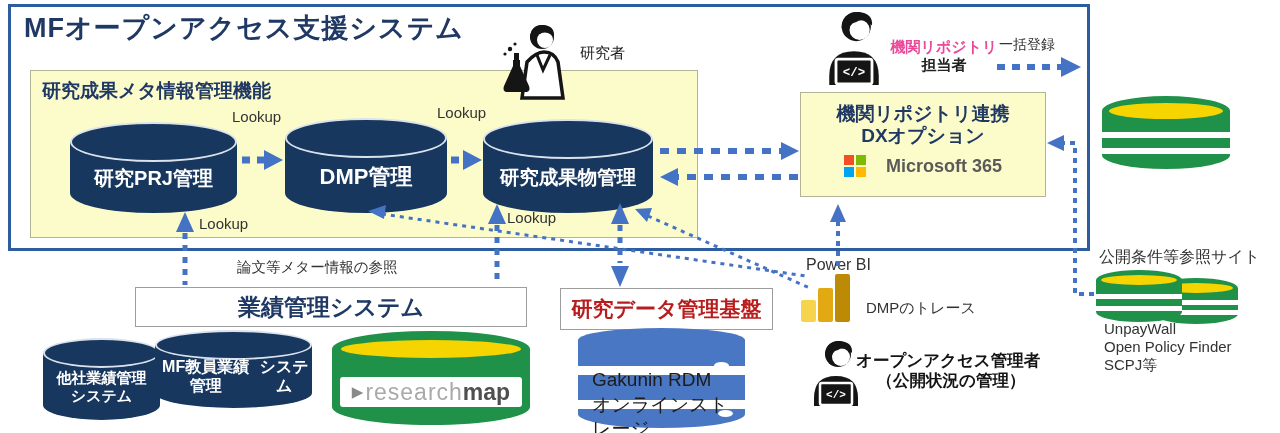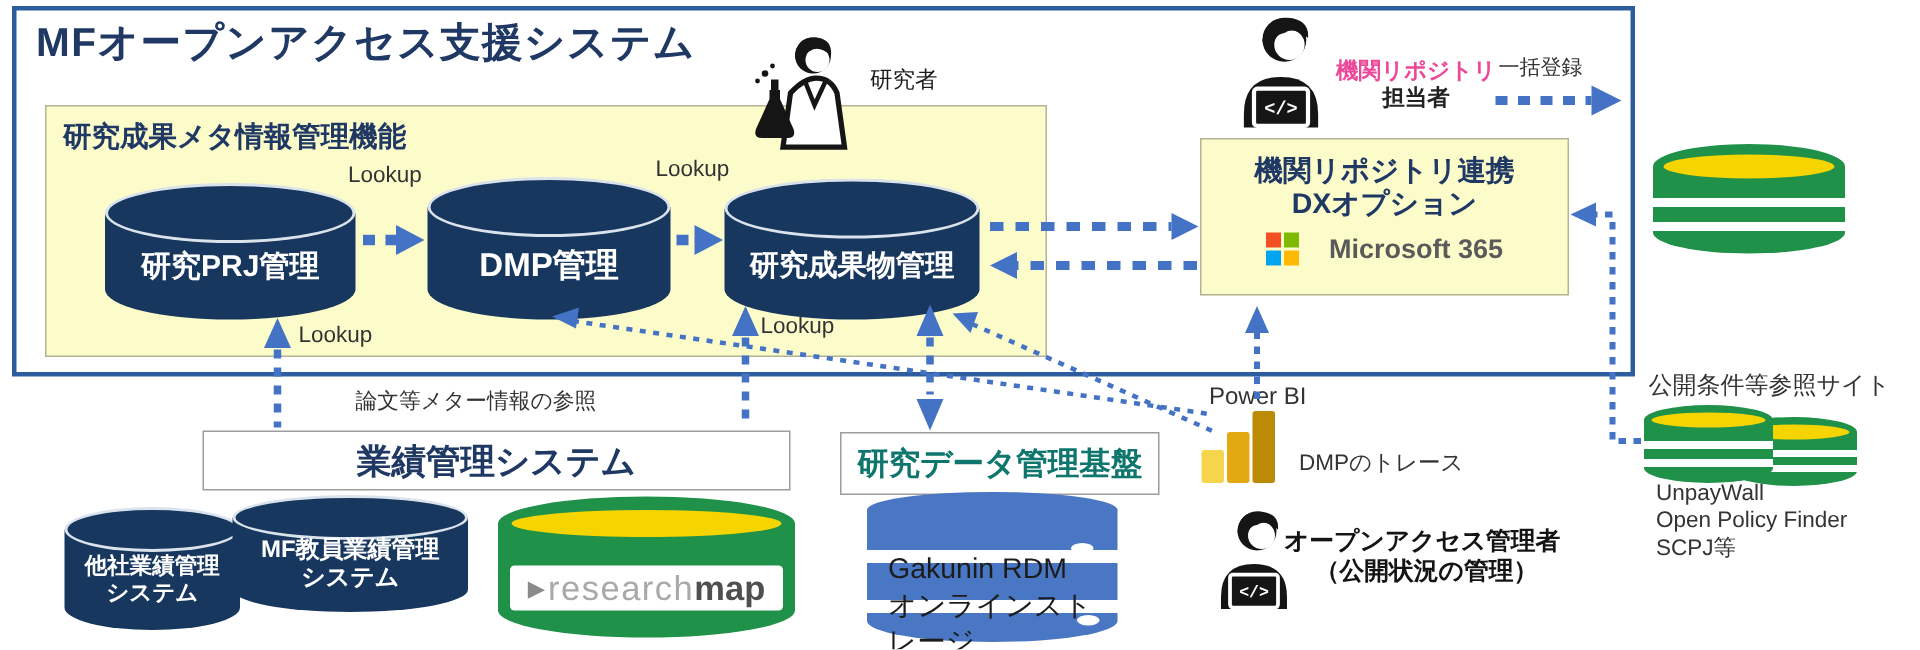--- a/index.html
+++ b/index.html
@@ -170,37 +170,37 @@
     <div class="cyl-top" style="height:30px;"></div>
     <div class="cyl-body" style="top:15px; bottom:0; border-radius:0 0 50% 50% / 0 0 15px 15px;"></div>
     <div class="cyl-label" style="top:15px; bottom:0; font-size:15px; flex-direction:column;">
       <span>他社業績管理</span>
       <span>システム</span>
     </div>
   </div>
   <div class="abs cyl" style="left:155px; top:330px; width:157px; height:78px; z-index:3;">
     <div class="cyl-top" style="height:30px;"></div>
     <div class="cyl-body" style="top:15px; bottom:0; border-radius:0 0 50% 50% / 0 0 15px 15px;"></div>
-    <div class="cyl-label" style="top:15px; bottom:0; font-size:16px; flex-direction:column;">
+    <div class="cyl-label" style="top:15px; bottom:0; font-size:16px; ">
       <span>MF教員業績管理</span>
       <span>システム</span>
     </div>
   </div>
 
   <div class="abs gstack" style="left:332px; top:331px; width:198px; height:94px;">
     <div class="g-top" style="height:36px; border:9px solid #1f9148;"></div>
     <div class="g-body" style="top:18px; background:#1f9148; border-radius:0 0 50% 50% / 0 0 18px 18px;"></div>
     <div class="rm-band" style="top:46px; height:30px;">
       <span class="rm-arrow">▶</span>
       <span class="rm-research">research</span>
       <span class="rm-map">map</span>
     </div>
   </div>
 
-  <div class="abs panel-white" style="left:560px; top:288px; width:213px; height:42px; font-size:21px; font-weight:800; color:#0f766e;">研究データ管理基盤</div>
+  <div class="abs panel-white" style="left:560px; top:288px; width:213px; height:42px; font-size:21px; font-weight:800; color:#b91c1c;">研究データ管理基盤</div>
   <div class="abs gstack" style="left:578px; top:328px; width:167px; height:100px;">
     <div class="g-top" style="height:24px; background:#4a77c4; border:none;"></div>
     <div class="g-body" style="top:12px;
          background:linear-gradient(#4a77c4 0 30%, #ffffff 30% 40%, #4a77c4 40% 68%, #ffffff 68% 78%, #4a77c4 78% 100%);
          border-radius:0 0 50% 50% / 0 0 14px 14px;"></div>
     <div class="gk-dot" style="right:16px; top:34px;"></div>
     <div class="gk-dot" style="right:12px; top:82px;"></div>
     <div class="gk-text" style="top:40px;">
       <div>Gakunin RDM</div>
       <div>オンラインストレージ</div>

